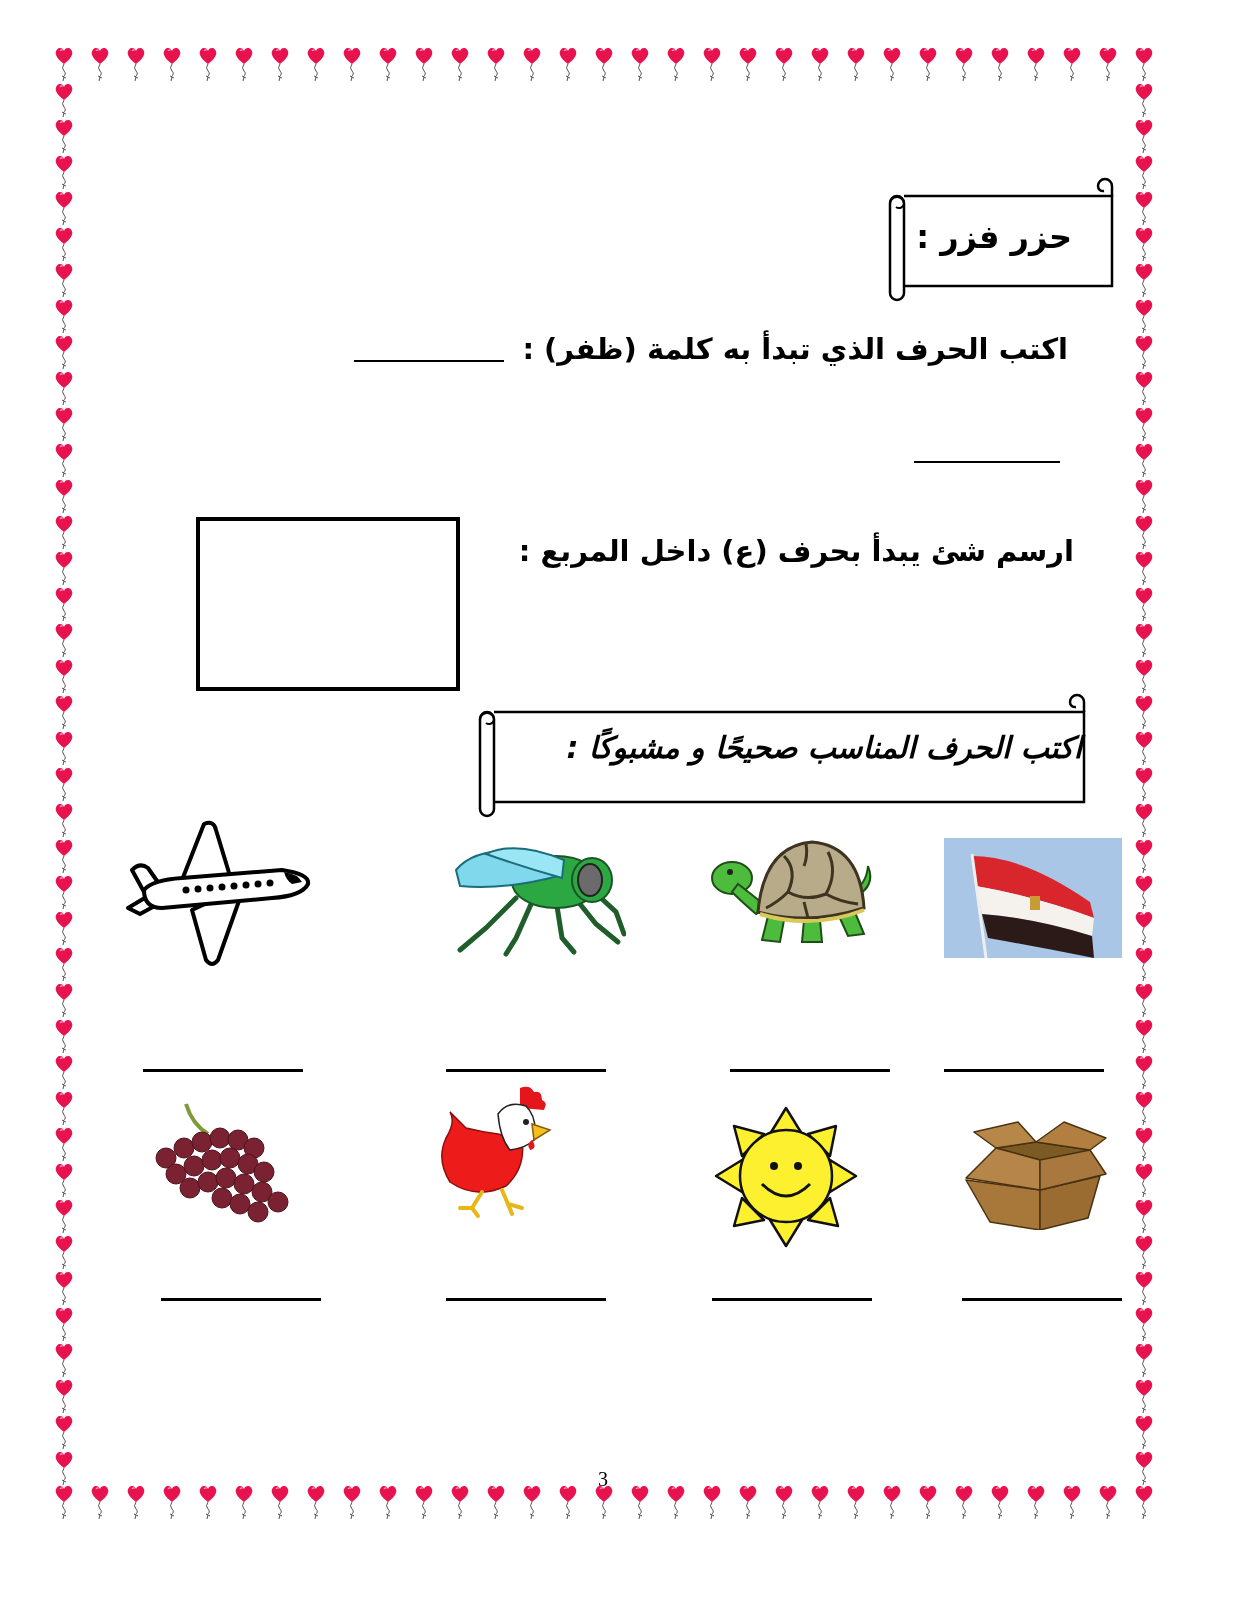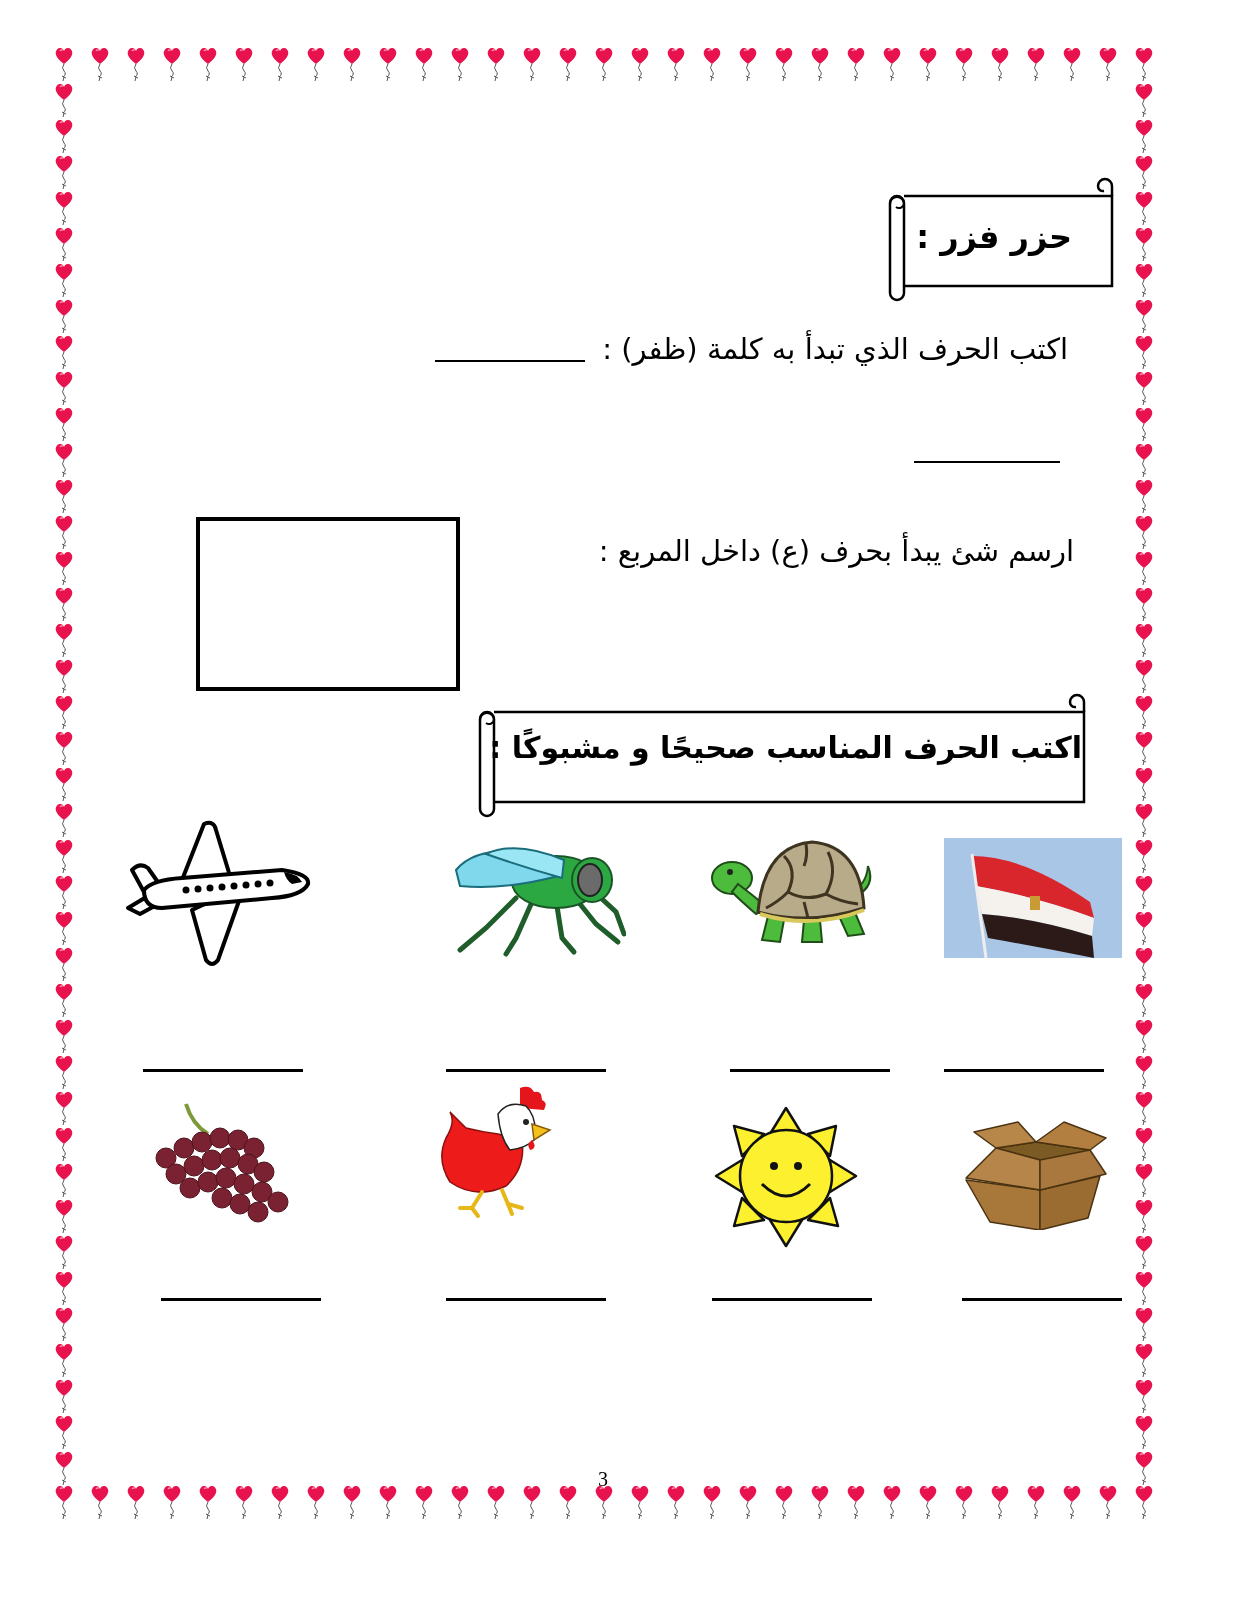--- a/index.html
+++ b/index.html
@@ -6,21 +6,21 @@
   body { width:1236px; height:1600px; position:relative; overflow:hidden;
          font-family:"DejaVu Sans", "Liberation Sans", sans-serif; color:#000; }
   .border-layer { position:absolute; left:0; top:0; width:1236px; height:1600px; pointer-events:none; }
   .balloon { position:absolute; width:20px; height:36px; }
   .page-number { position:absolute; left:598px; top:1468px; font-family:"Liberation Serif", serif; font-size:20px; }
 
   .banner { position:absolute; }
   .banner svg { position:absolute; left:0; top:0; }
   .banner-text { position:absolute; direction:rtl; font-weight:bold; white-space:nowrap; }
 
-  .question { position:absolute; direction:rtl; font-weight:normal; font-size:29px; white-space:nowrap; right:168px; }
+  .question { position:absolute; direction:rtl; font-weight:bold; font-size:29px; white-space:nowrap; right:168px; }
   .answer-line-inline { display:inline-block; height:2px; background:#000; vertical-align:middle; margin-right:8px; position:relative; top:10px; }
 
   .draw-box { position:absolute; left:196px; top:517px; width:264px; height:174px; border:4px solid #000; box-sizing:border-box; }
 
   .picture { position:absolute; }
   .blank { position:absolute; height:3px; background:#000; }
 </style>
 </head>
 <body>
 
@@ -752,21 +752,21 @@
 
 <div class="draw-box"></div>
 
 <div class="banner" style="left:476px; top:692px; width:620px; height:128px;">
   <svg width="620" height="128" viewBox="0 0 620 128">
     <path d="M18 20 H608 V110 H18" fill="#fff" stroke="#000" stroke-width="2.5"></path>
     <path d="M608 20 V10 a7 7 0 0 0 -14 0 a5 5 0 0 0 6 5" fill="none" stroke="#000" stroke-width="2.5"></path>
     <rect x="4" y="20" width="14" height="104" rx="7" fill="#fff" stroke="#000" stroke-width="2.5"></rect>
     <path d="M4 28 a7 7 0 0 1 14 0 a5 5 0 0 1 -8 3" fill="none" stroke="#000" stroke-width="2"></path>
   </svg>
-  <div class="banner-text" style="right:14px; top:38px; font-size:30px;">اكتب الحرف المناسب صحيحًا و مشبوكًا :</div>
+  <div class="banner-text" style="right:14px; top:38px; font-size:30px;font-style:italic;">اكتب الحرف المناسب صحيحًا و مشبوكًا :</div>
 </div>
 
 <div class="picture" style="left:122px; top:818px; width:190px; height:150px;">
   <svg width="190" height="150" viewBox="0 0 190 150">
     <g fill="#fff" stroke="#000" stroke-width="4" stroke-linejoin="round">
       <path d="M60 62 L82 6 Q92 2 94 12 L108 58 Z"></path>
       <path d="M70 92 L100 78 L118 80 L96 142 Q90 150 84 142 Z"></path>
       <path d="M10 52 Q18 44 26 50 L40 70 L22 74 Z"></path>
       <path d="M6 90 L26 78 L40 84 L18 96 Z"></path>
       <path d="M22 72 Q30 62 60 60 L160 52 Q188 56 186 66 Q180 78 150 80 L40 90 Q22 90 22 72 Z"></path>

